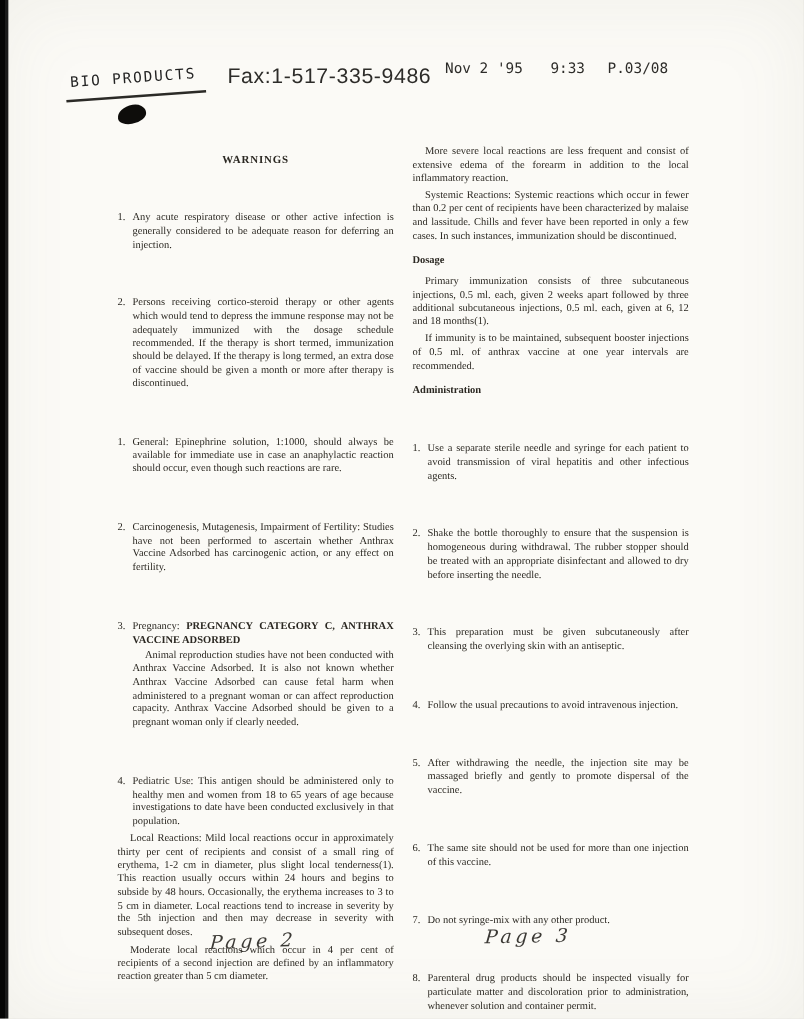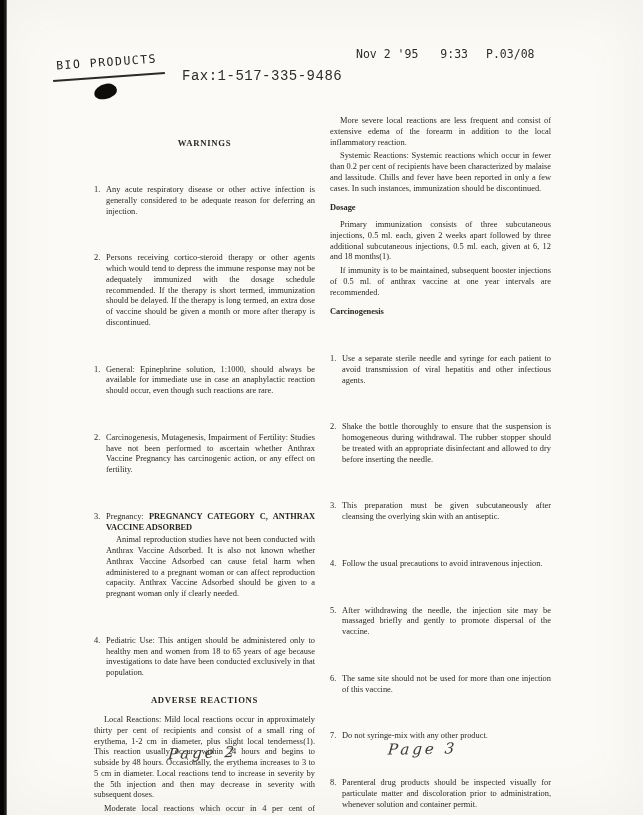--- a/index.html
+++ b/index.html
@@ -38,23 +38,23 @@
   }
   
   .fax-sender {
     position: absolute; left: 56px; top: 55px;
     font-family: "DejaVu Sans Mono", monospace;
     font-size: 11.5px; letter-spacing: 1.5px; color: #222;
     transform: rotate(-4deg);
     white-space: nowrap;
   }
   .fax-number {
-    position: absolute; left: 182px; top: 68px;
-    font-family: Liberation Mono, monospace;
-    font-size: 14px; letter-spacing: 0.5px; color: #2d2c29;
+    position: absolute; left: 182px; top: 51px;
+    font-family: Liberation Sans, sans-serif;
+    font-size: 17px; letter-spacing: 0.5px; color: #2d2c29;
     white-space: nowrap;
   }
   .fax-datetime {
     position: absolute; left: 344px; top: 47px;
     font-family: "DejaVu Sans Mono", monospace;
     font-size: 11.5px; color: #2d2c29;
     display: flex;
     white-space: nowrap;
   }
   .fax-datetime .t-date { margin-right: 22px; padding-left: 12px; }
@@ -68,21 +68,21 @@
     text-align: justify;
     color: #2b2822;
   }
   .col-left  { left: 94px;  top: 122px; }
   .col-right { left: 330px; top: 116px; }
   .sec-title {
     text-align: center;
     font-weight: bold;
     font-size: 8.7px;
     letter-spacing: 0.7px;
-    margin: 16px 0 9px 0;
+    margin: 0 0 9px 0;
   }
   .sec-title.spaced { margin-top: 16px; }
   ol.num { list-style: none; counter-reset: item; }
   ol.num > li {
     counter-increment: item;
     position: relative;
     padding-left: 12px;
     margin-bottom: 3px;
     margin-top: 36px;
   }
@@ -139,34 +139,33 @@
       </li>
     </ol>
 
     <ol class="num">
       <li>
         <span class="lead">General:</span>
         <span>Epinephrine solution, 1:1000, should always be available for immediate use in case an anaphylactic reaction should occur, even though such reactions are rare.</span>
       </li>
       <li>
         <span class="lead">Carcinogenesis, Mutagenesis, Impairment of Fertility:</span>
-        <span>Studies have not been performed to ascertain whether Anthrax Vaccine Pregnancy has carcinogenic action, or any effect on fertility.</span>
+        <span>Studies have not been performed to ascertain whether Anthrax Vaccine Adsorbed has carcinogenic action, or any effect on fertility.</span>
       </li>
       <li>
         <span class="lead">Pregnancy:</span>
         <span class="caps-bold">PREGNANCY CATEGORY C, ANTHRAX VACCINE ADSORBED</span>
         <div class="detail">Animal reproduction studies have not been conducted with Anthrax Vaccine Adsorbed. It is also not known whether Anthrax Vaccine Adsorbed can cause fetal harm when administered to a pregnant woman or can affect reproduction capacity. Anthrax Vaccine Adsorbed should be given to a pregnant woman only if clearly needed.</div>
       </li>
       <li>
         <span class="lead">Pediatric Use:</span>
         <span>This antigen should be administered only to healthy men and women from 18 to 65 years of age because investigations to date have been conducted exclusively in that population.</span>
       </li>
     </ol>
 
-    <div class="sec-title spaced">ADVERSE REACTIONS</div>
     <p class="para">
       <span class="lead">Local Reactions:</span>
       <span>Mild local reactions occur in approximately thirty per cent of recipients and consist of a small ring of erythema, 1-2 cm in diameter, plus slight local tenderness(1). This reaction usually occurs within 24 hours and begins to subside by 48 hours. Occasionally, the erythema increases to 3 to 5 cm in diameter. Local reactions tend to increase in severity by the 5th injection and then may decrease in severity with subsequent doses.</span>
     </p>
     <p class="para">Moderate local reactions which occur in 4 per cent of recipients of a second injection are defined by an inflammatory reaction greater than 5 cm diameter.</p>
 
   </div>
 
   <div class="col col-right">
 
@@ -174,21 +173,21 @@
     <p class="para">
       <span class="lead">Systemic Reactions:</span>
       <span>Systemic reactions which occur in fewer than 0.2 per cent of recipients have been characterized by malaise and lassitude. Chills and fever have been reported in only a few cases. In such instances, immunization should be discontinued.</span>
     </p>
 
 
     <div class="subhead">Dosage</div>
     <p class="para">Primary immunization consists of three subcutaneous injections, 0.5 ml. each, given 2 weeks apart followed by three additional subcutaneous injections, 0.5 ml. each, given at 6, 12 and 18 months(1).</p>
     <p class="para">If immunity is to be maintained, subsequent booster injections of 0.5 ml. of anthrax vaccine at one year intervals are recommended.</p>
 
-    <div class="subhead">Carcinogenesis</div>
+    <div class="subhead">Administration</div>
     <ol class="num">
       <li>
         <span>Use a separate sterile needle and syringe for each patient to avoid transmission of viral hepatitis and other infectious agents.</span>
       </li>
       <li>
         <span>Shake the bottle thoroughly to ensure that the suspension is homogeneous during withdrawal. The rubber stopper should be treated with an appropriate disinfectant and allowed to dry before inserting the needle.</span>
       </li>
       <li>
         <span>This preparation must be given subcutaneously after cleansing the overlying skin with an antiseptic.</span>
       </li>

